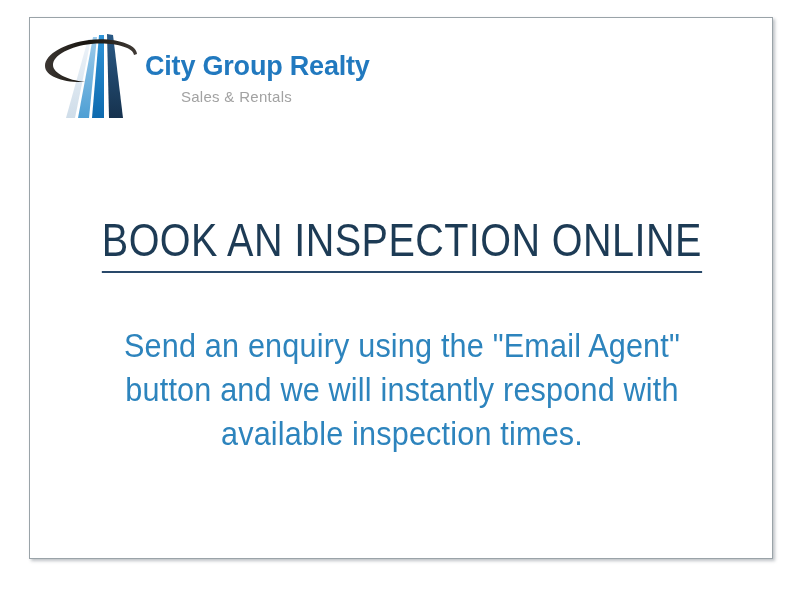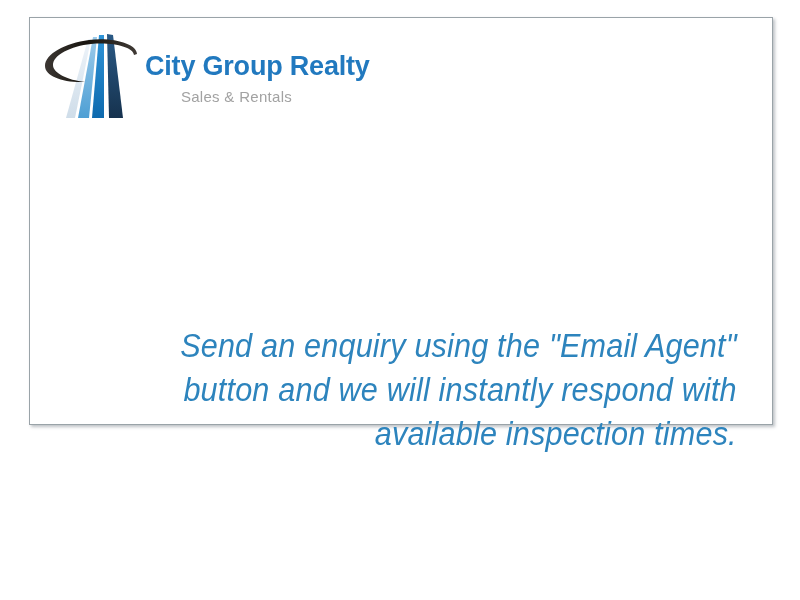--- a/index.html
+++ b/index.html
@@ -20,21 +20,21 @@
     height: 600px;
     background: #ffffff;
   }
 
   
   #slide-frame {
     position: absolute;
     left: 29px;
     top: 17px;
     width: 744px;
-    height: 408px;
+    height: 542px;
     background: #ffffff;
     border: 1px solid #9aa3a8;
     box-shadow: 2px 2px 3px rgba(110,120,128,0.45);
     padding-left: 46px;
   }
 
   
   #logo-block {
     position: absolute;
     left: 11px;
@@ -104,22 +104,21 @@
     padding-bottom: 4px;
     line-height: 1.12;
   }
 
   
   #body-paragraph {
     position: absolute;
     left: 0;
     top: 305px;
     width: 744px;
-    text-align: right;
-    font-style: italic;
+    text-align: center;
   }
 
   .body-line {
     font-family: "Liberation Sans Narrow", "Liberation Sans", sans-serif;
     font-size: 34px;
     font-weight: normal;
     color: #2d84bd;
     line-height: 44px;
     letter-spacing: 0.2px;
     transform: scaleX(0.9);
@@ -180,20 +179,23 @@
           </g>
         </svg>
       </div>
 
       <div id="logo-wordmark">
         <div id="company-name">City Group Realty</div>
         <div id="company-tagline">Sales &amp; Rentals</div>
       </div>
     </div>
 
+    <div id="headline">
+      <span id="headline-text">BOOK AN INSPECTION ONLINE</span>
+    </div>
 
     <div id="body-paragraph">
       <div class="body-line">Send an enquiry using the "Email Agent"</div>
       <div class="body-line">button and we will instantly respond with</div>
       <div class="body-line">available inspection times.</div>
     </div>
 
   </div>
 </div>
 

